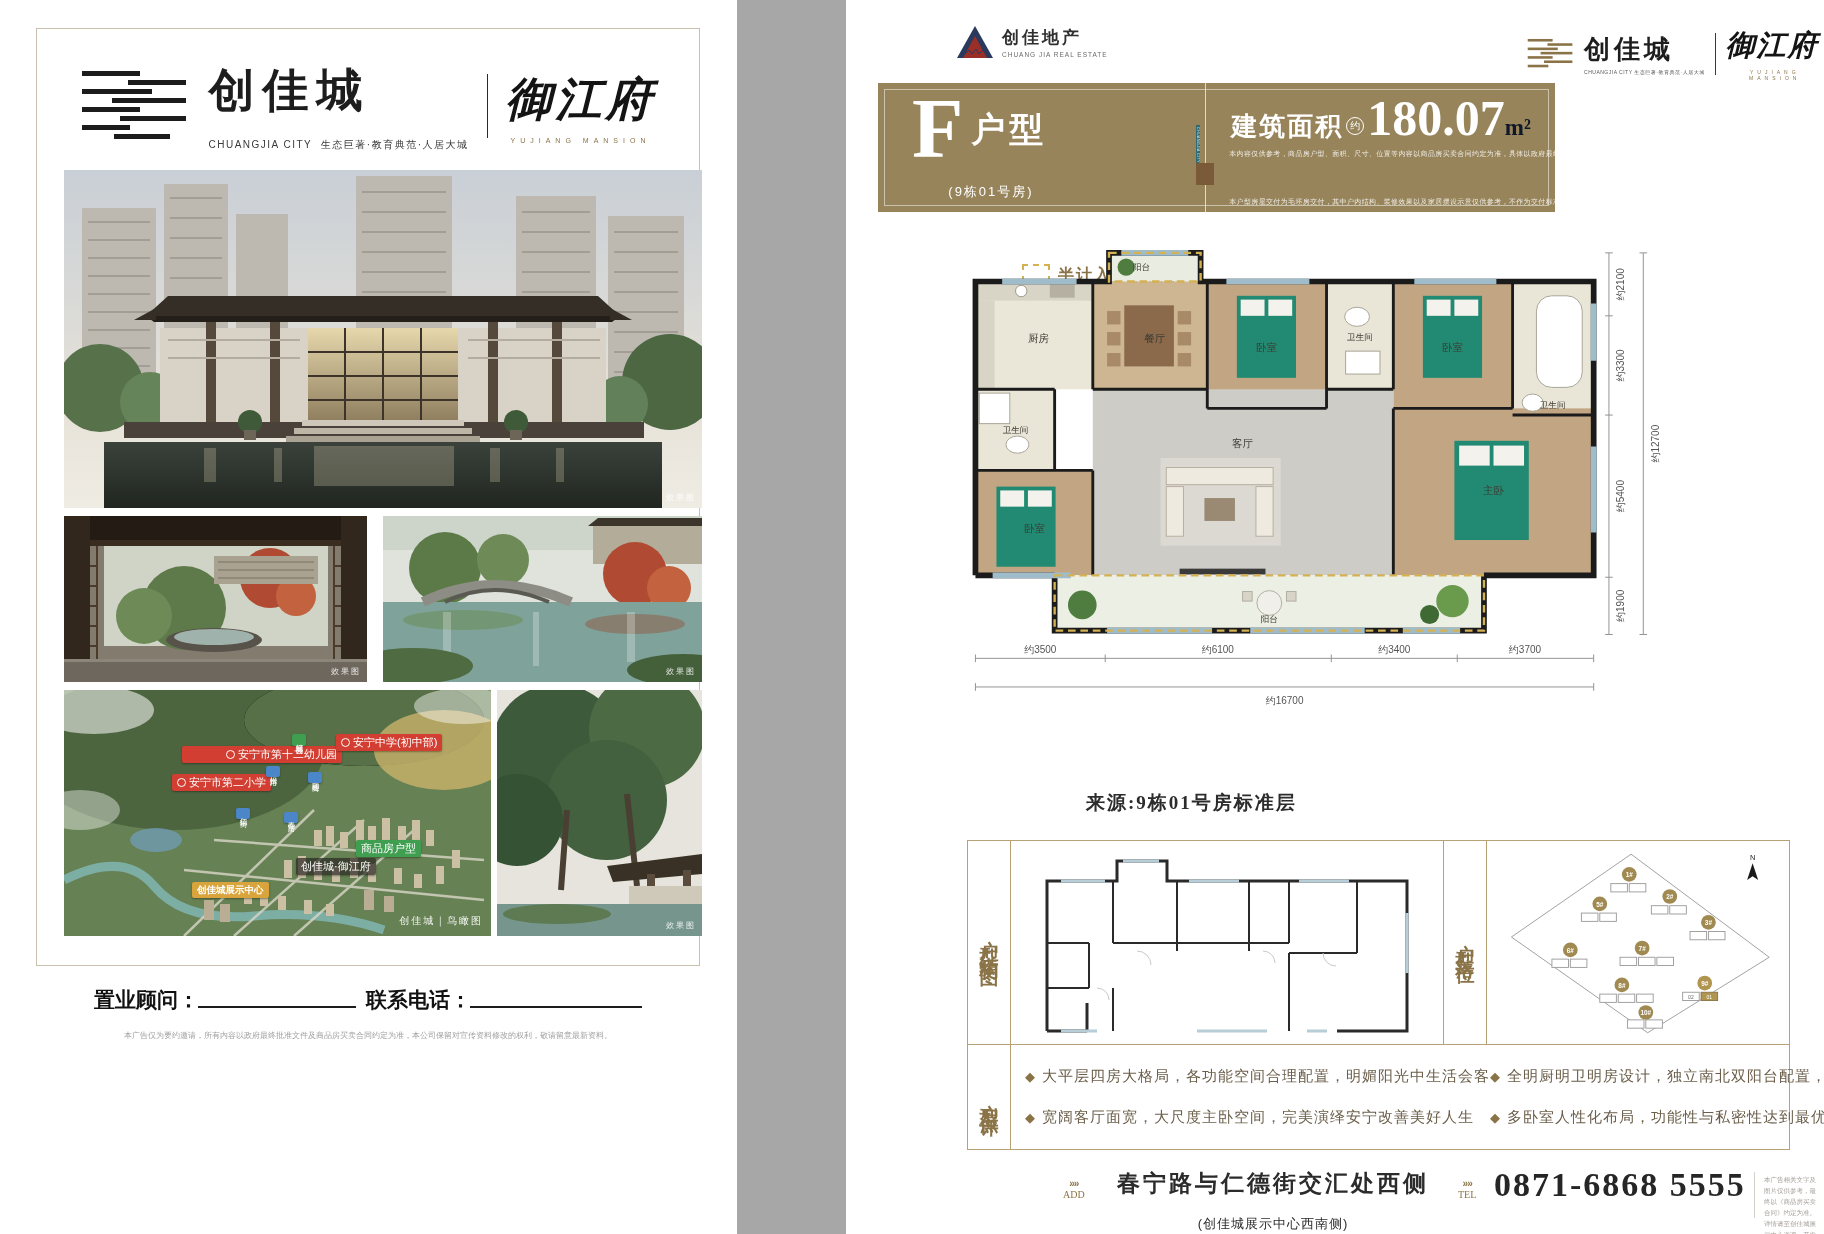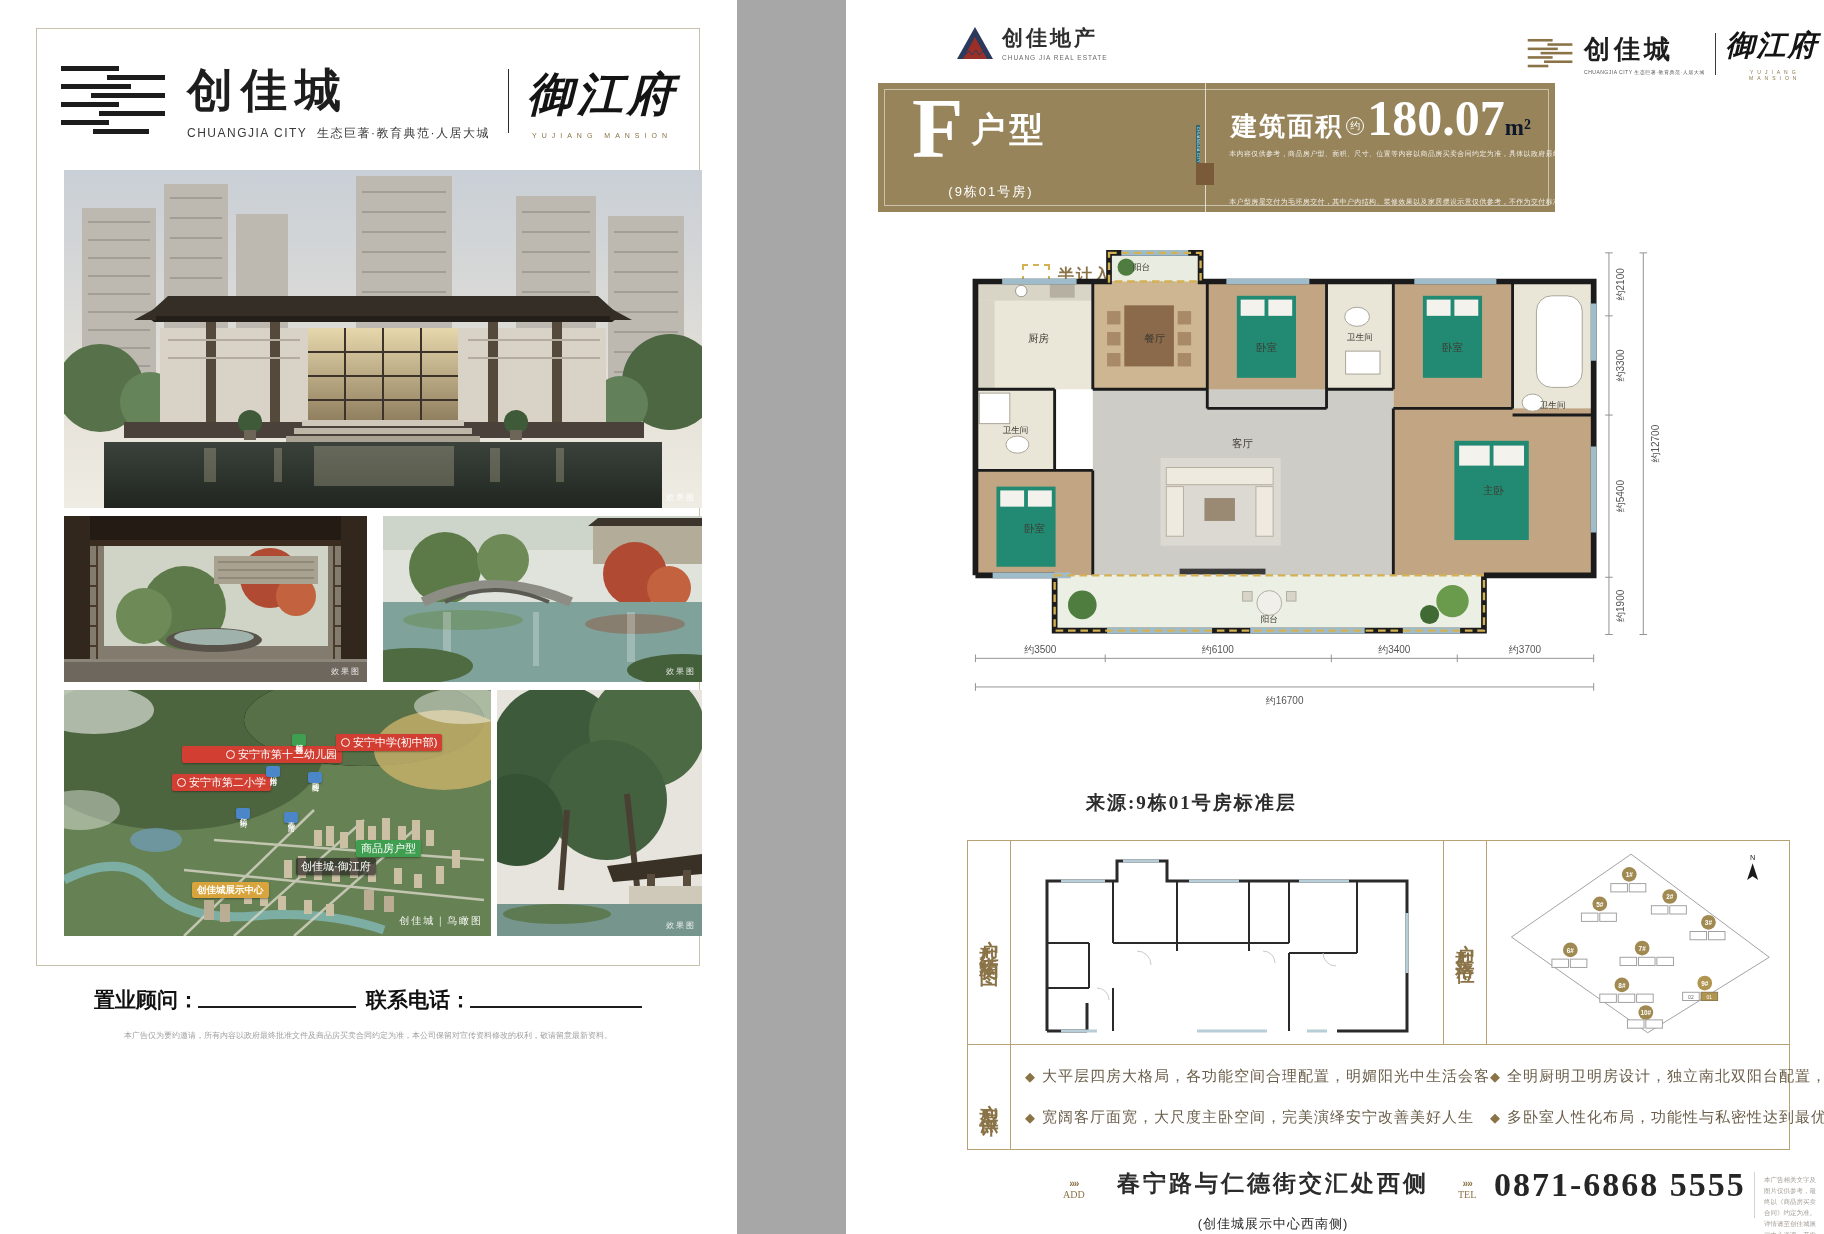--- a/index.html
+++ b/index.html
@@ -3,21 +3,21 @@
 <meta charset="utf-8">
 <style>
   html,body{margin:0;padding:0;}
   body{width:1824px;height:1234px;background:#ffffff;font-family:"Liberation Sans","DejaVu Sans",sans-serif;position:relative;overflow:hidden;}
   .abs{position:absolute;}
   .serif{font-family:"Liberation Serif","DejaVu Serif",serif;}
   .page{background:#ffffff;}
   
   .lp-frame{border:1px solid #c9c0ad;}
   .logo-cn{font-size:46px;font-weight:bold;color:#1d1d1d;letter-spacing:8px;}
-  .logo-sub{font-size:12px;color:#3a3a3a;letter-spacing:1.5px;margin-top:3px;white-space:nowrap;}
+  .logo-sub{font-size:10px;color:#3a3a3a;letter-spacing:1.5px;margin-top:16px;white-space:nowrap;}
   .logo-script{font-size:46px;font-weight:bold;font-style:italic;color:#141414;letter-spacing:4px;}
   .logo-script-sub{font-size:7px;color:#8a7347;letter-spacing:5px;text-align:center;margin-top:6px;}
   .photo-tag{position:absolute;right:6px;bottom:5px;font-size:8px;color:rgba(255,255,255,.85);letter-spacing:2px;}
   .blank-line{display:inline-block;border-bottom:2px solid #1d1d1d;height:20px;vertical-align:bottom;}
   
   .pill{position:absolute;color:#fff;font-size:11px;line-height:1;padding:3px 5px;border-radius:2px;white-space:nowrap;box-shadow:0 1px 2px rgba(0,0,0,.35);}
   .pill-red{background:#d23f32;}
   .pill-gold{background:#d9a43b;font-size:9.5px;font-weight:bold;}
   .pill-dark{background:rgba(45,42,38,.72);}
   .tag-v{position:absolute;writing-mode:vertical-rl;color:#fff;font-size:7.5px;letter-spacing:1px;padding:4px 2px;border-radius:2px;box-shadow:0 1px 2px rgba(0,0,0,.3);}
@@ -319,21 +319,21 @@
 
   <div class="abs" style="left:110px;top:24px;display:flex;gap:8px;align-items:center;">
     <svg width="38" height="36" viewBox="0 0 38 36">
       <polygon points="19,2 37,34 1,34" fill="#2b3a5c"></polygon>
       <polygon points="19,12 31,34 7,34" fill="#9a2f28"></polygon>
       <g stroke="#2b3a5c" stroke-width="1">
           <path d="M9,30l4,-4 3,4 4,-5 3,5 4,-4 3,4" fill="none"></path>
         </g>
     </svg>
     <div>
-      <div style="font-size:21px;font-weight:bold;color:#2f2f2f;letter-spacing:3px;">创佳地产</div>
+      <div style="font-size:17px;font-weight:bold;color:#2f2f2f;letter-spacing:3px;">创佳地产</div>
       <div style="font-size:6.5px;color:#6a6a6a;letter-spacing:1px;margin-top:2px;">CHUANG JIA REAL ESTATE</div>
     </div>
   </div>
 
   <div class="abs" style="left:680px;top:26px;display:flex;gap:10px;align-items:center;">
     <svg width="52" height="38" viewBox="0 0 112 78">
       <g fill="#8a7347">
         <rect x="4" y="4" width="58" height="6"></rect>
           <rect x="50" y="14" width="58" height="6"></rect>
         <rect x="4" y="24" width="70" height="6"></rect>

